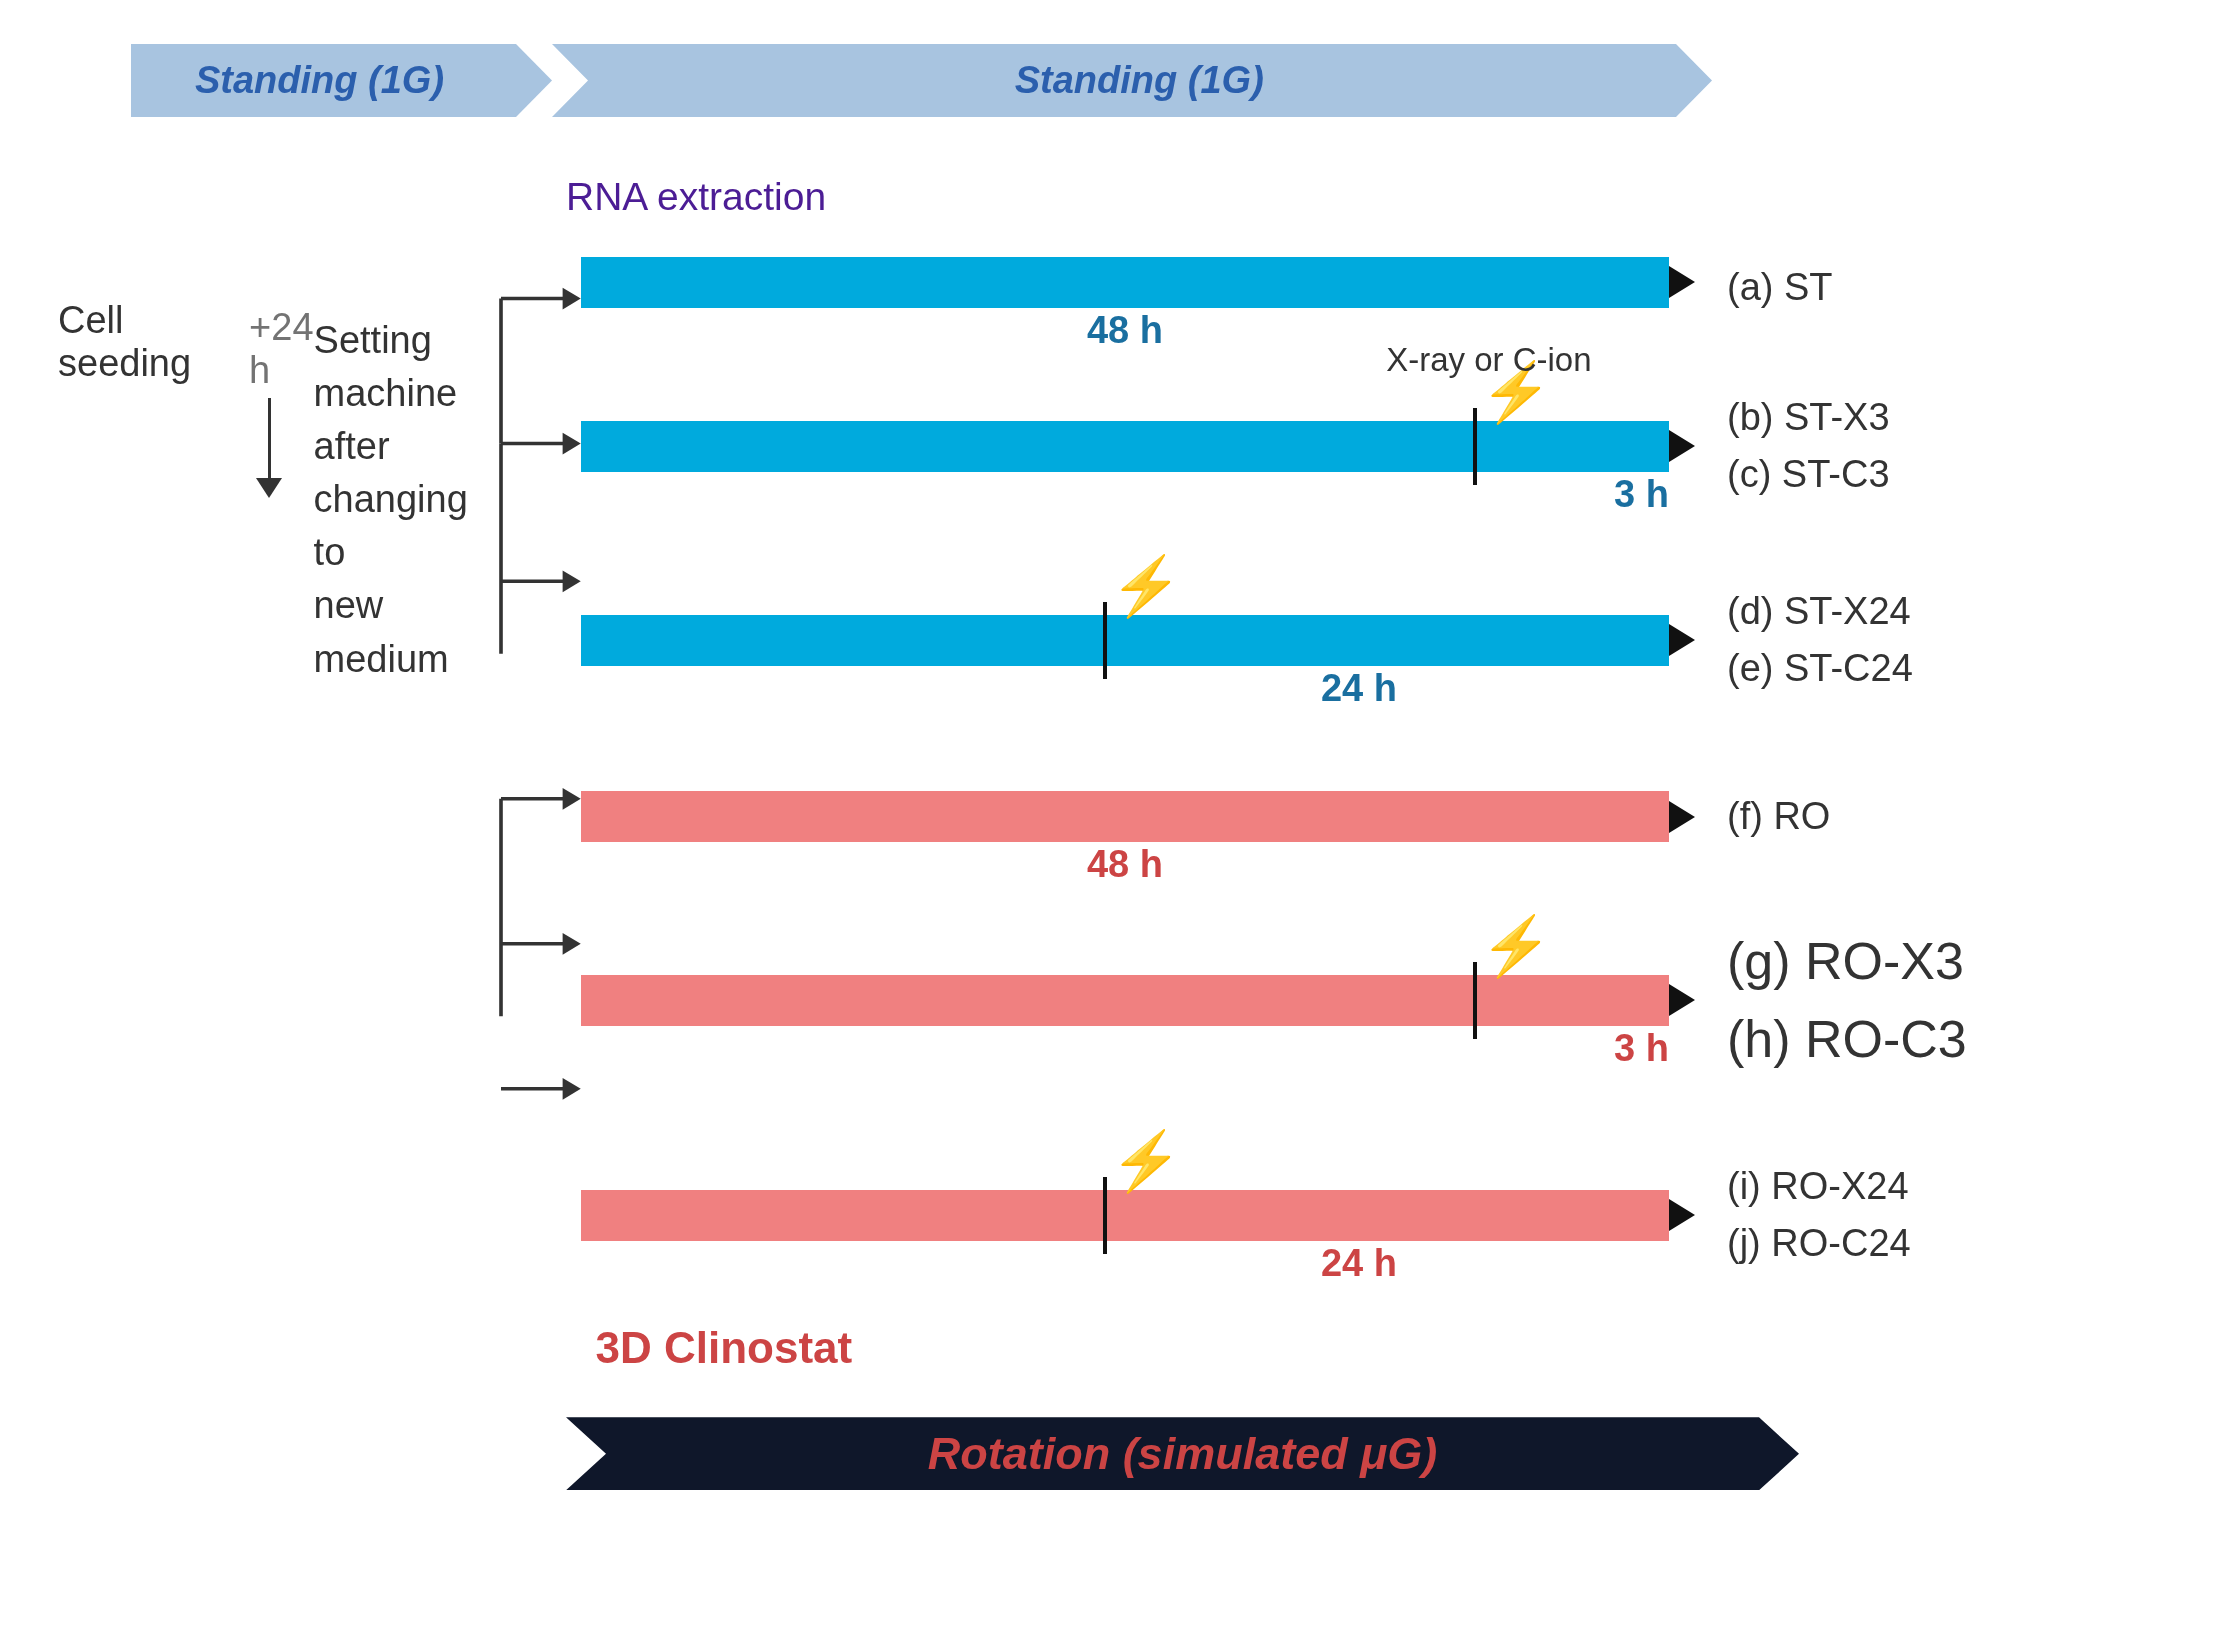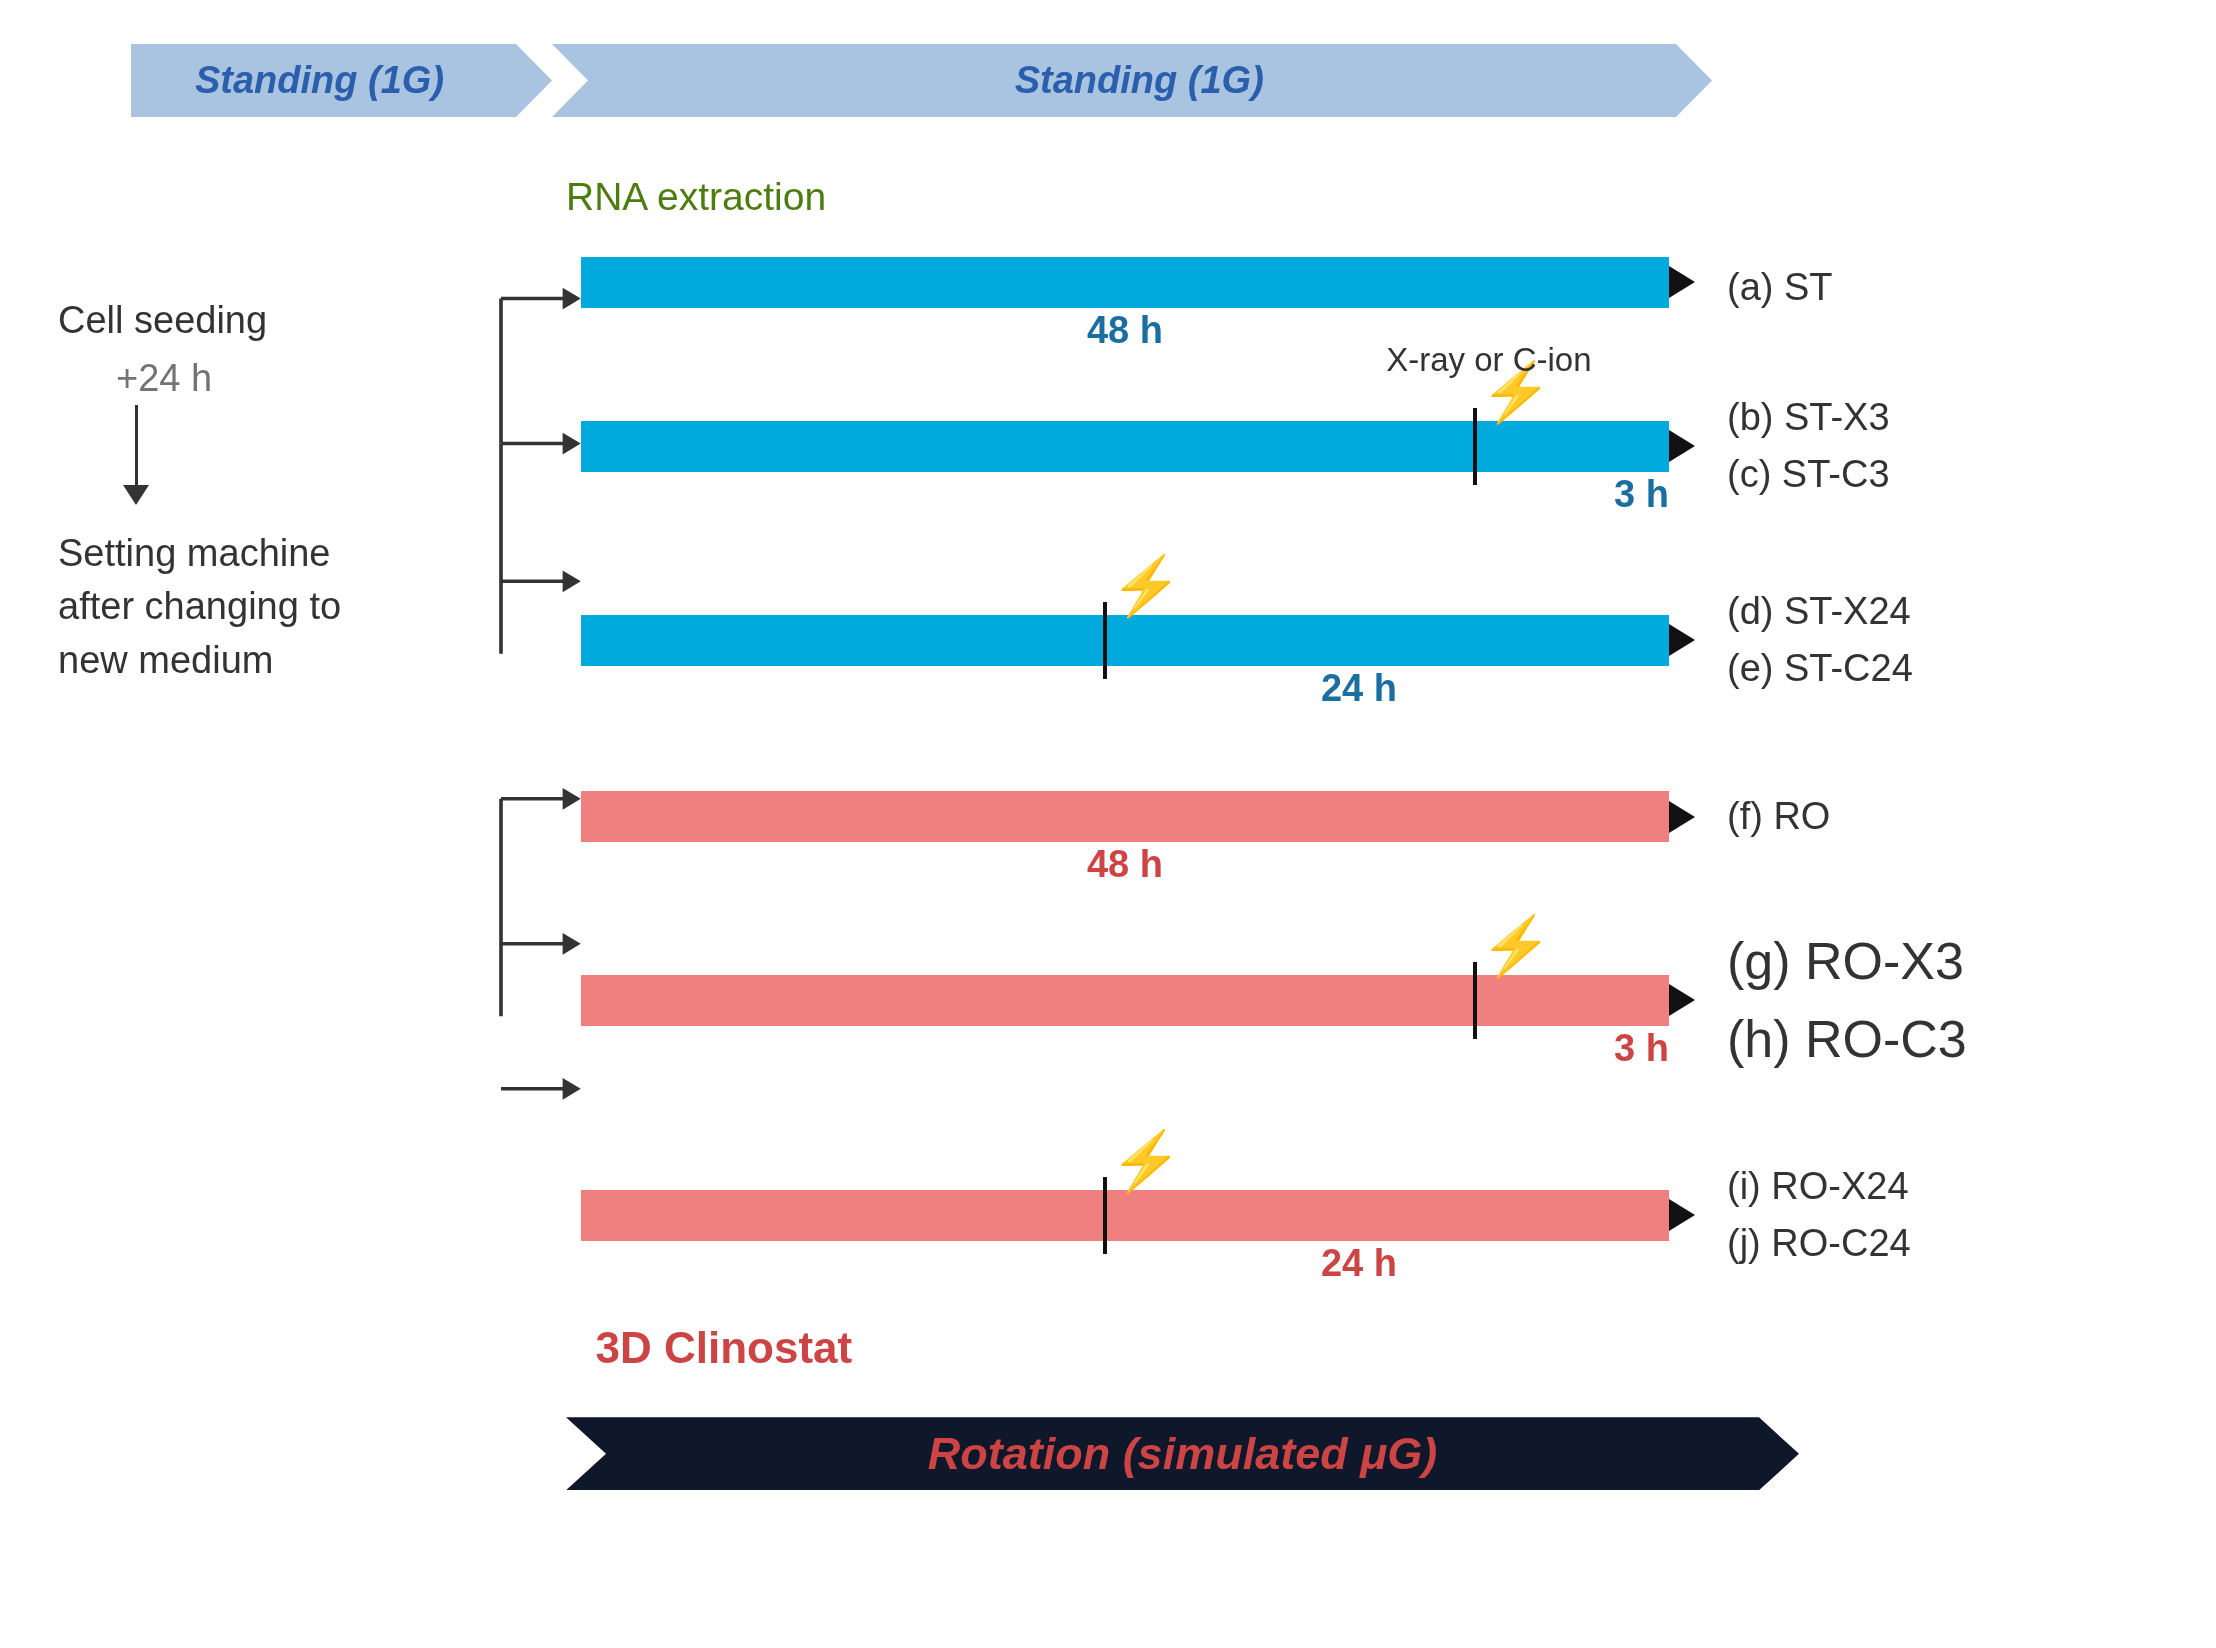--- a/index.html
+++ b/index.html
@@ -64,27 +64,27 @@
     <div class="arrow-shape arrow-shape-left">
       <span>Standing (1G)</span>
     </div>
     <div class="arrow-shape arrow-shape-right">
       <span>Standing (1G)</span>
     </div>
   </div>
 
   
   <div style="display:flex; margin-left: 508px; margin-bottom: 36px; align-items: flex-end;">
-    <div style="font-size:39px; color:#4d7c0f;">RNA extraction</div>
+    <div style="font-size:39px; color:#4c1d95;">RNA extraction</div>
   </div>
 
   
   <div style="display:flex; position:relative;">
 
-    <div style="width:363px; flex-shrink:0; display:flex; flex-direction:column; align-items:flex-start; padding-top: 44px;">
+    <div style="width:363px; flex-shrink:0; display:flex; flex-direction:row; align-items:flex-start; padding-top: 44px;">
       <div style="font-size:38px; color:#333; margin-bottom:7.3px;">Cell seeding</div>
 
       <div style="display:flex; flex-direction:column; align-items:flex-start; margin: 7.3px 0 7.3px 58px;">
         <div style="font-size:38px; color:#737373; margin-bottom: 5.8px;">+24 h</div>
         <div style="display:flex; flex-direction:column; align-items:center; margin-left:7.3px;">
           <div style="width:3.6px; height:80px; background:#333;"></div>
           <div style="width:0; height:0; border-left:13px solid transparent; border-right:13px solid transparent; border-top:20px solid #333;"></div>
         </div>
       </div>
 

